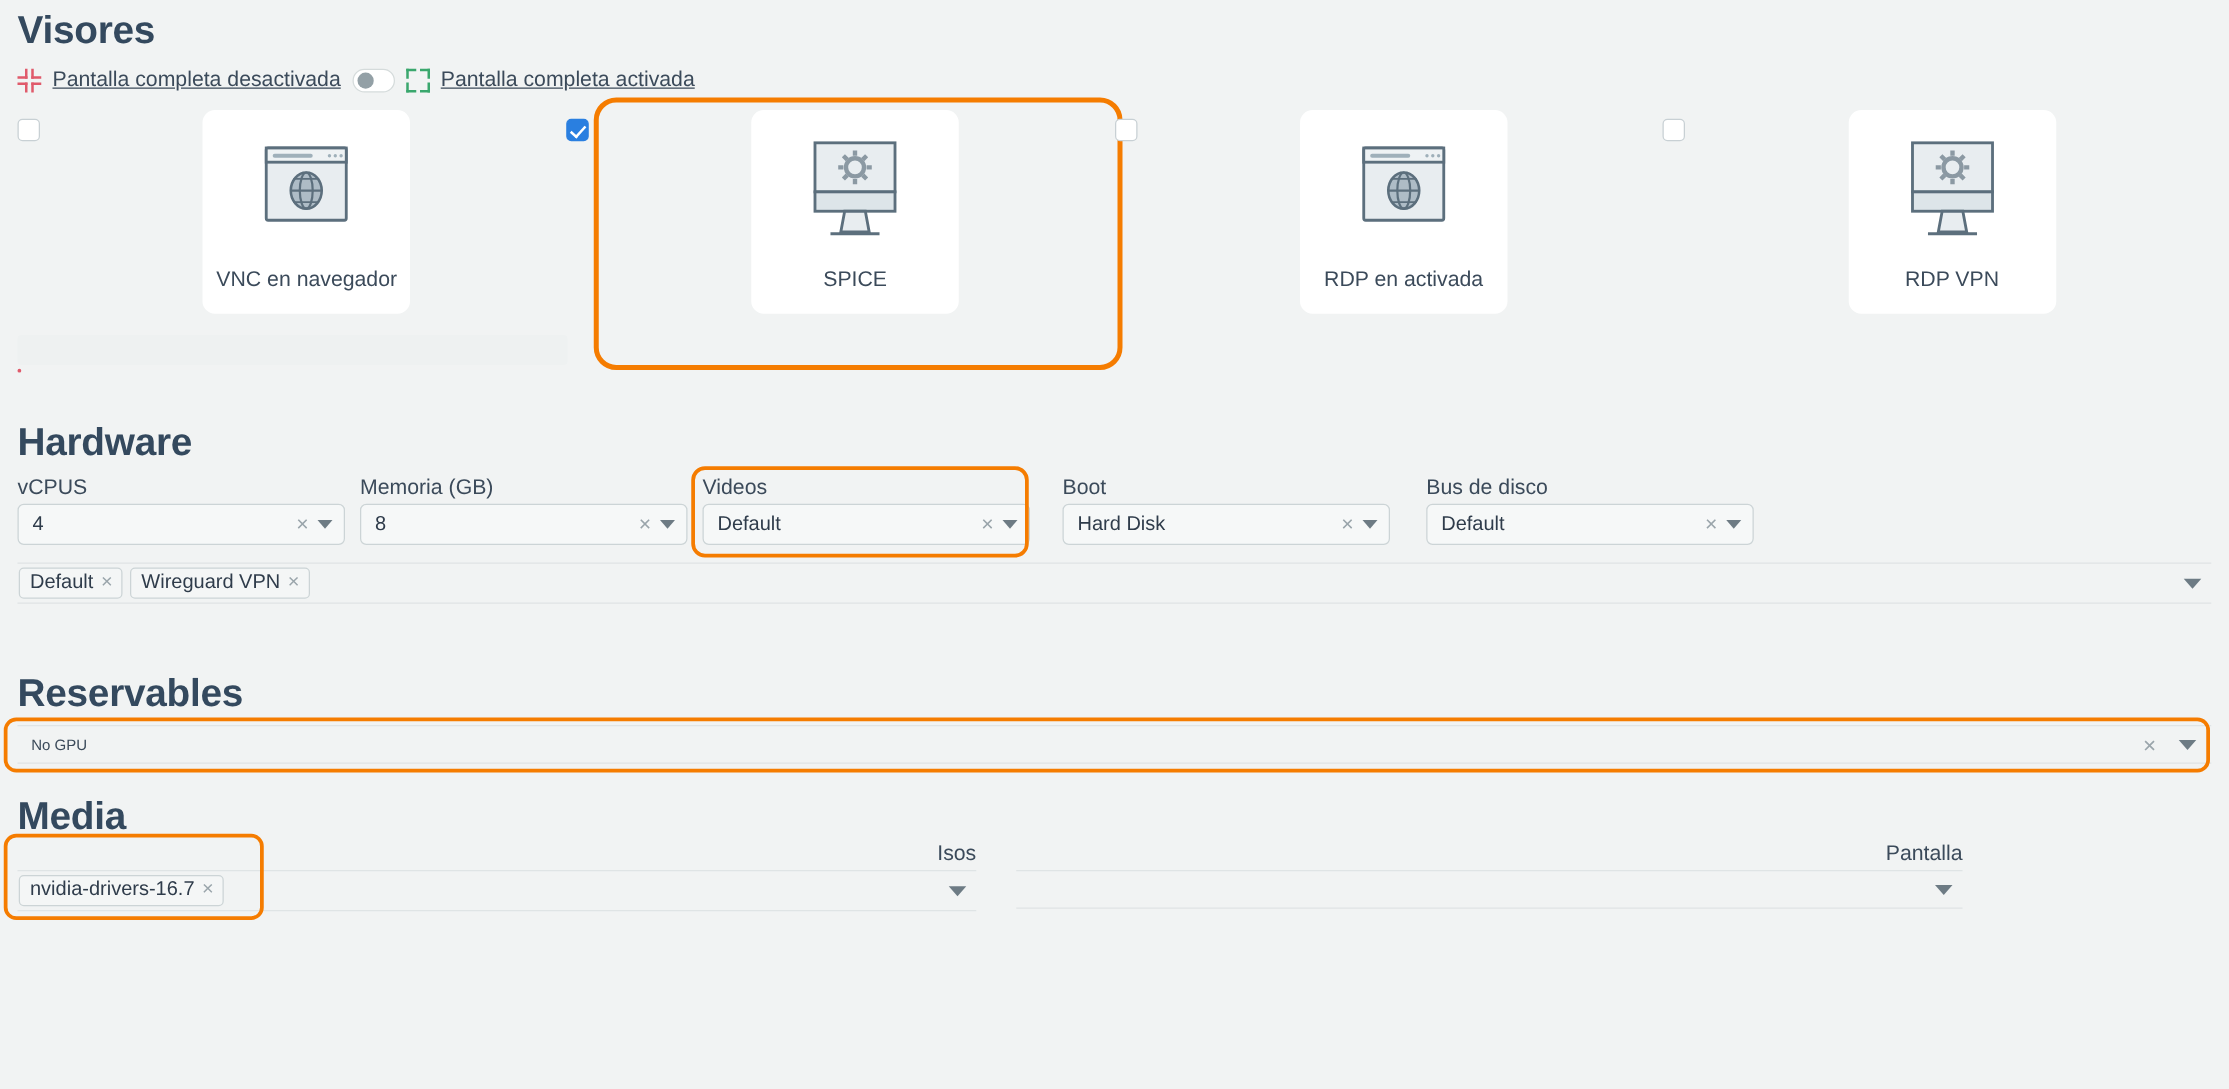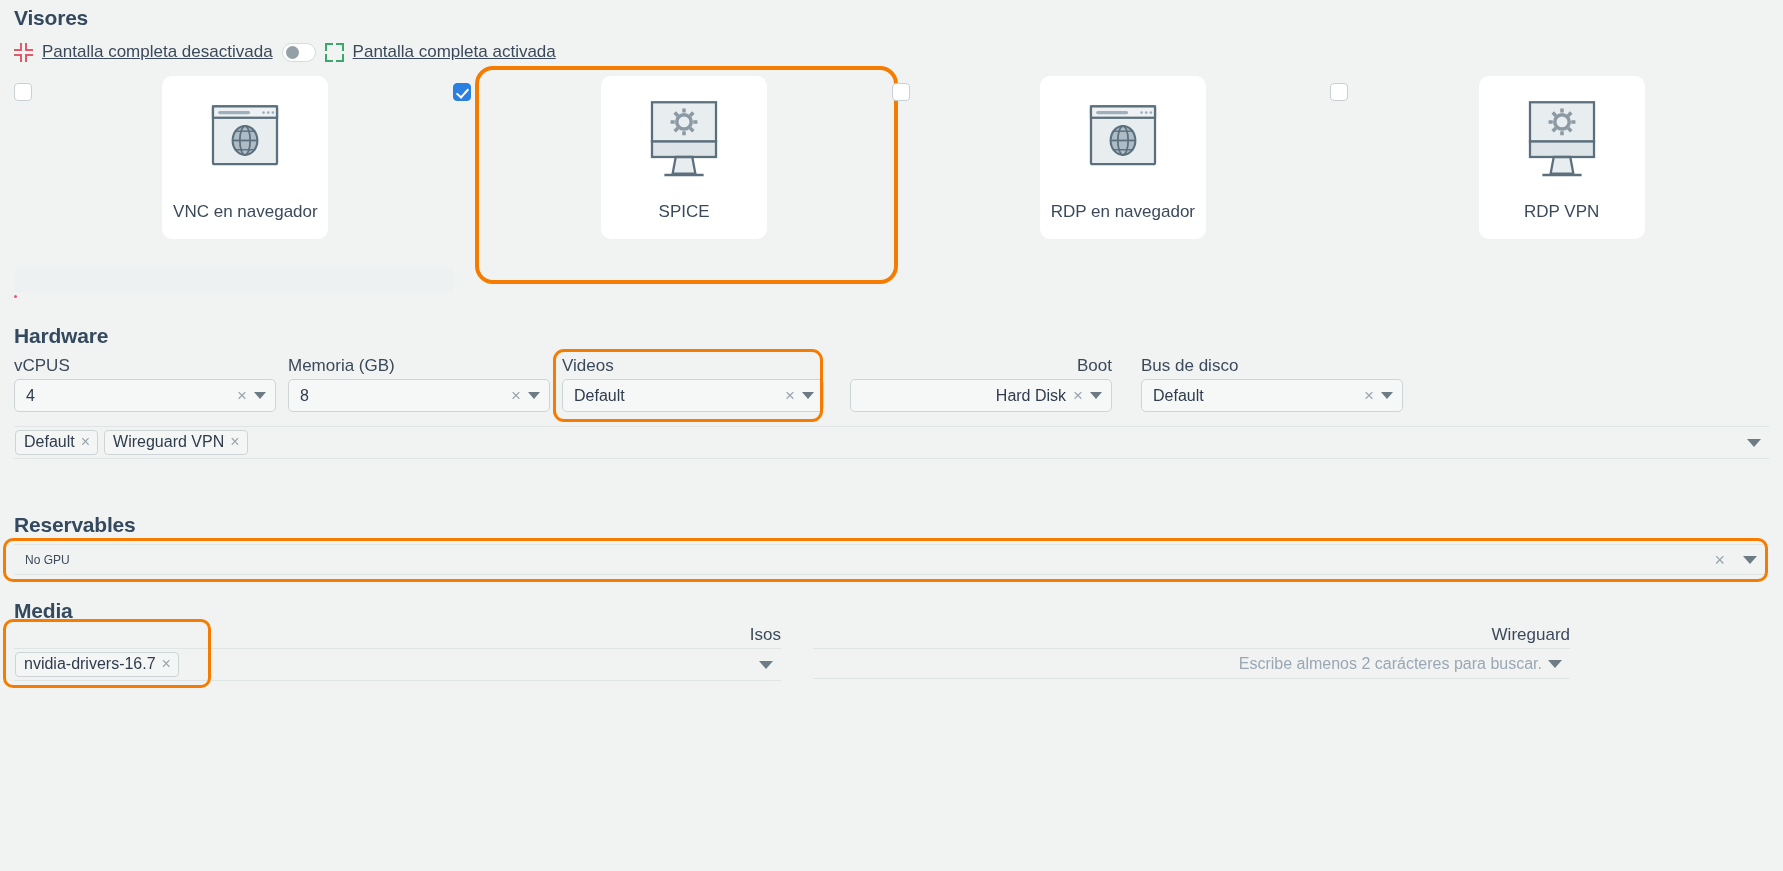--- a/index.html
+++ b/index.html
@@ -8,21 +8,21 @@
     width: 1783px; height: 871px;
     background: #f1f3f3;
     font-family: "Liberation Sans", sans-serif;
     color: #3b4a5a;
     overflow: hidden;
   }
   .page { position: relative; width: 1783px; height: 871px; padding: 0 14px; }
 
   
   .section-title {
-    font-size: 21px;
+    font-size: 31px;
     font-weight: bold;
     color: #34495e;
     letter-spacing: -0.2px;
     margin: 0;
   }
 
   
   .fs-row {
     display: flex;
     align-items: center;
@@ -317,21 +317,21 @@
           <rect x="24" y="16.5" width="31" height="3" rx="1.5" fill="#9fb0ba"></rect>
           <circle cx="68" cy="18" r="1.3" fill="#9fb0ba"></circle>
             <circle cx="72.5" cy="18" r="1.3" fill="#9fb0ba"></circle>
             <circle cx="77" cy="18" r="1.3" fill="#9fb0ba"></circle>
           <ellipse cx="50" cy="45" rx="12" ry="14" fill="#aebcc6" stroke="#5c6f7d" stroke-width="2"></ellipse>
           <ellipse cx="50" cy="45" rx="5" ry="14" fill="none" stroke="#5c6f7d" stroke-width="1.7"></ellipse>
           <line x1="38" y1="45" x2="62" y2="45" stroke="#5c6f7d" stroke-width="1.7"></line>
           <line x1="40" y1="36" x2="60" y2="36" stroke="#5c6f7d" stroke-width="1.4"></line>
           <line x1="40" y1="54" x2="60" y2="54" stroke="#5c6f7d" stroke-width="1.4"></line>
         </svg>
-        <span class="card-title">RDP en navegador</span>
+        <span class="card-title">RDP en activada</span>
       </div>
     </div>
 
 
     <div class="viewer-slot">
       <span class="card-check"></span>
       <div class="card">
         <svg class="card-icon" viewBox="0 0 100 92">
           <rect x="19" y="8" width="62" height="38" fill="#e8edf0" stroke="#5c6f7d" stroke-width="2.2"></rect>
           <rect x="19" y="46" width="62" height="15" fill="#dde5e9" stroke="#5c6f7d" stroke-width="2.2"></rect>
@@ -376,21 +376,21 @@
     <div class="field hl">
       <div class="field-outline"></div>
       <label class="field-label">Videos</label>
       <div class="select-box">
         <span class="select-value">Default</span>
         <span class="sel-clear">×</span>
         <span class="sel-caret"></span>
       </div>
     </div>
 
-    <div class="field" style="margin-left:14px;text-align:right;">
+    <div class="field" style="margin-left:14px;">
       <label class="field-label">Boot</label>
       <div class="select-box">
         <span class="select-value">Hard Disk</span>
         <span class="sel-clear">×</span>
         <span class="sel-caret"></span>
       </div>
     </div>
 
     <div class="field" style="margin-left:17px;">
       <label class="field-label">Bus de disco</label>
@@ -438,22 +438,21 @@
       <div class="tag-box">
         <span class="tag">
           <span>nvidia-drivers-16.7</span>
           <span class="tag-x">×</span>
         </span>
         <span class="box-caret"></span>
       </div>
     </div>
 
     <div class="media-col right">
-      <label class="field-label">Wireguard</label>
+      <label class="field-label">Pantalla</label>
       <div class="tag-box" style="padding-left:11px;">
-        <span class="placeholder">Escribe almenos 2 carácteres para buscar.</span>
         <span class="box-caret"></span>
       </div>
     </div>
 
   </div>
 
 </div>
 
 </body></html>

